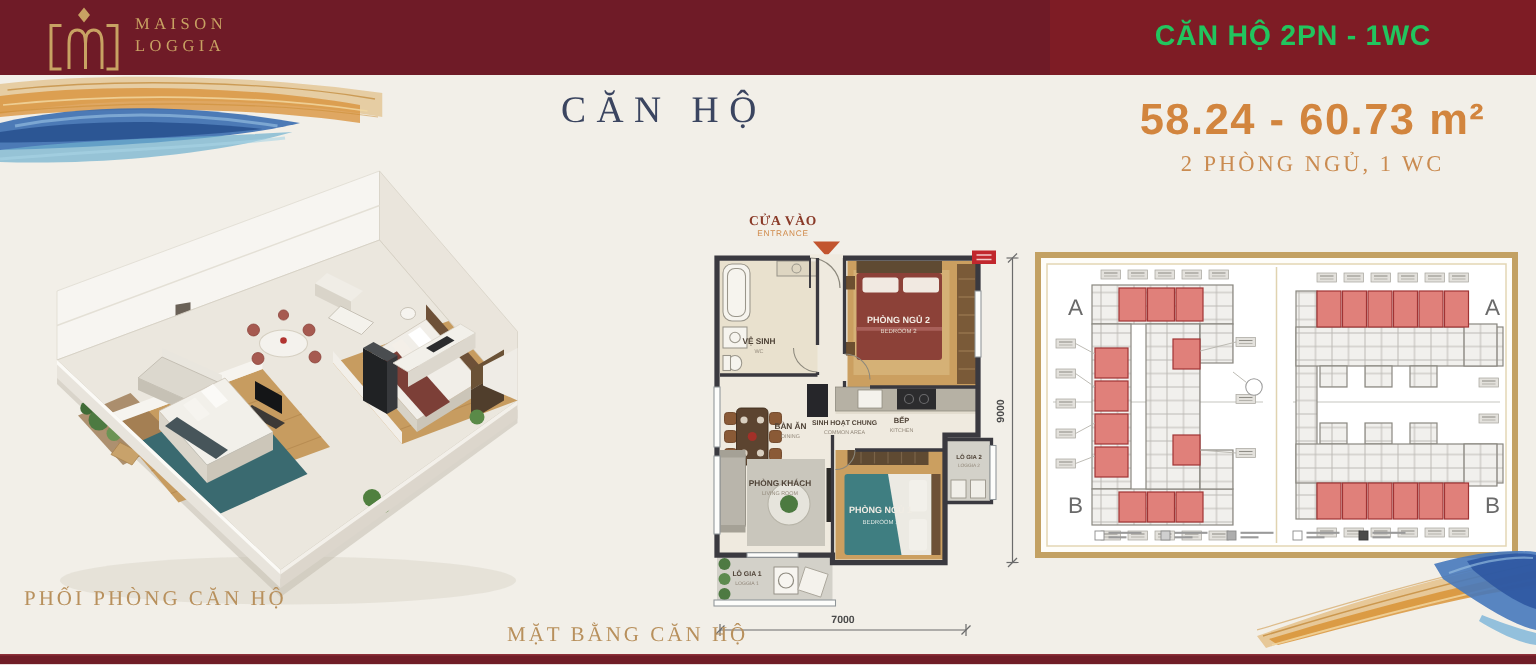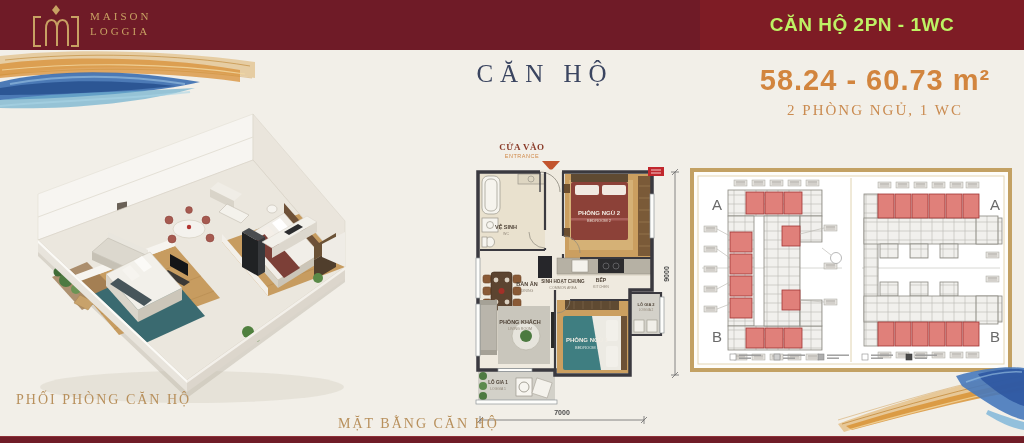--- a/index.html
+++ b/index.html
@@ -3,25 +3,25 @@
 <meta charset="utf-8">
 <style>
   html,body{margin:0;padding:0;background:#ffffff;}
   #stage{position:relative;width:1024px;height:443px;overflow:hidden;
          background:#f2efe8;font-family:"Liberation Sans",sans-serif;}
   .abs{position:absolute;}
   .serif{font-family:"Liberation Serif",serif;}
   
   .banner{left:0;top:0;width:1024px;height:50px;background:#6f1b27;}
   .badge{left:700px;top:0;width:324px;height:50px;background:#7e1c25;
-         color:#bef264;font-weight:bold;font-size:19px;letter-spacing:.5px;
+         color:#22c55e;font-weight:bold;font-size:19px;letter-spacing:.5px;
          text-align:center;line-height:50px;}
   .brand-text{left:90px;top:9px;color:#c8a263;font-size:11px;letter-spacing:3px;line-height:15px;}
   
-  .page-title{left:395px;top:60px;width:300px;text-align:center;color:#3b4560;
+  .page-title{left:374px;top:60px;width:300px;color:#3b4560;
               font-size:25px;letter-spacing:7px;}
   .area{left:730px;top:64px;width:290px;text-align:center;color:#d2853e;
         font-size:29px;font-weight:bold;letter-spacing:1px;}
   .area-sub{left:730px;top:102px;width:290px;text-align:center;color:#ca8b50;
             font-size:15px;letter-spacing:2px;}
   .caption{color:#b8905c;font-size:14px;letter-spacing:2px;}
   
   .entrance{left:477px;top:143px;width:90px;text-align:center;line-height:1.1;}
   .entrance .vi{color:#8a3a28;font-size:9px;font-weight:bold;letter-spacing:.5px;}
   .entrance .en{color:#d08a4a;font-size:5.5px;letter-spacing:.5px;}

